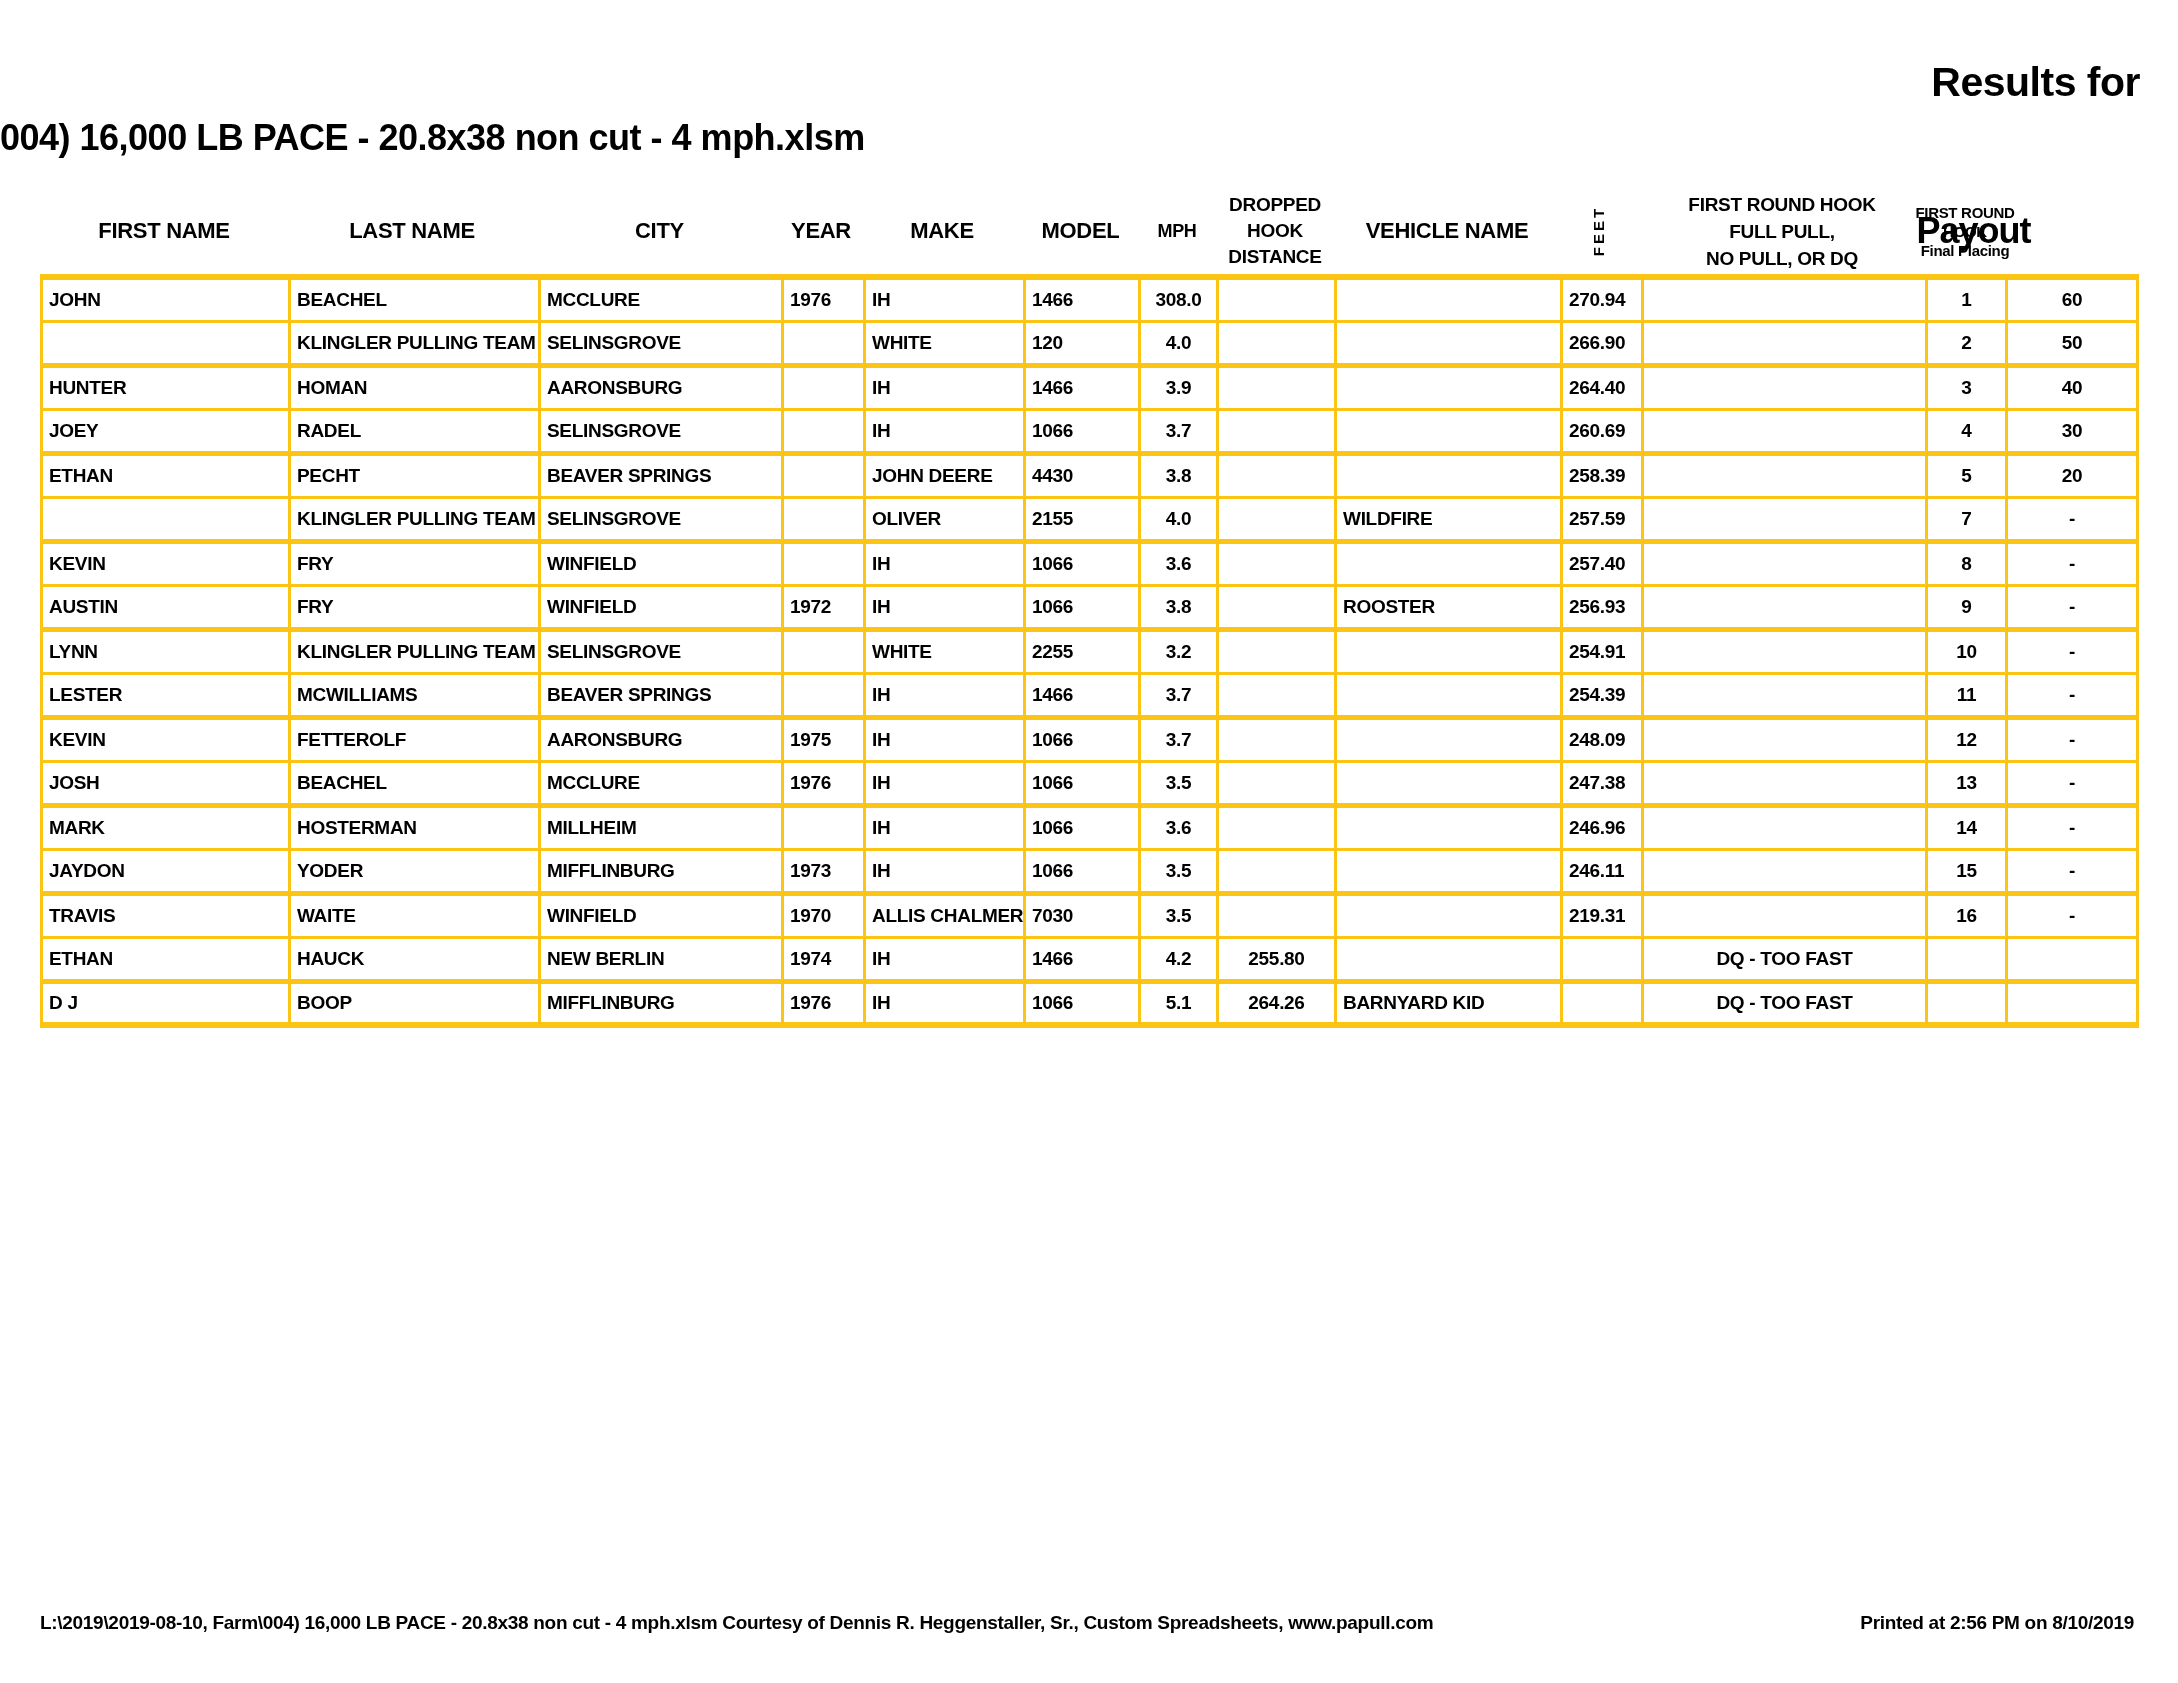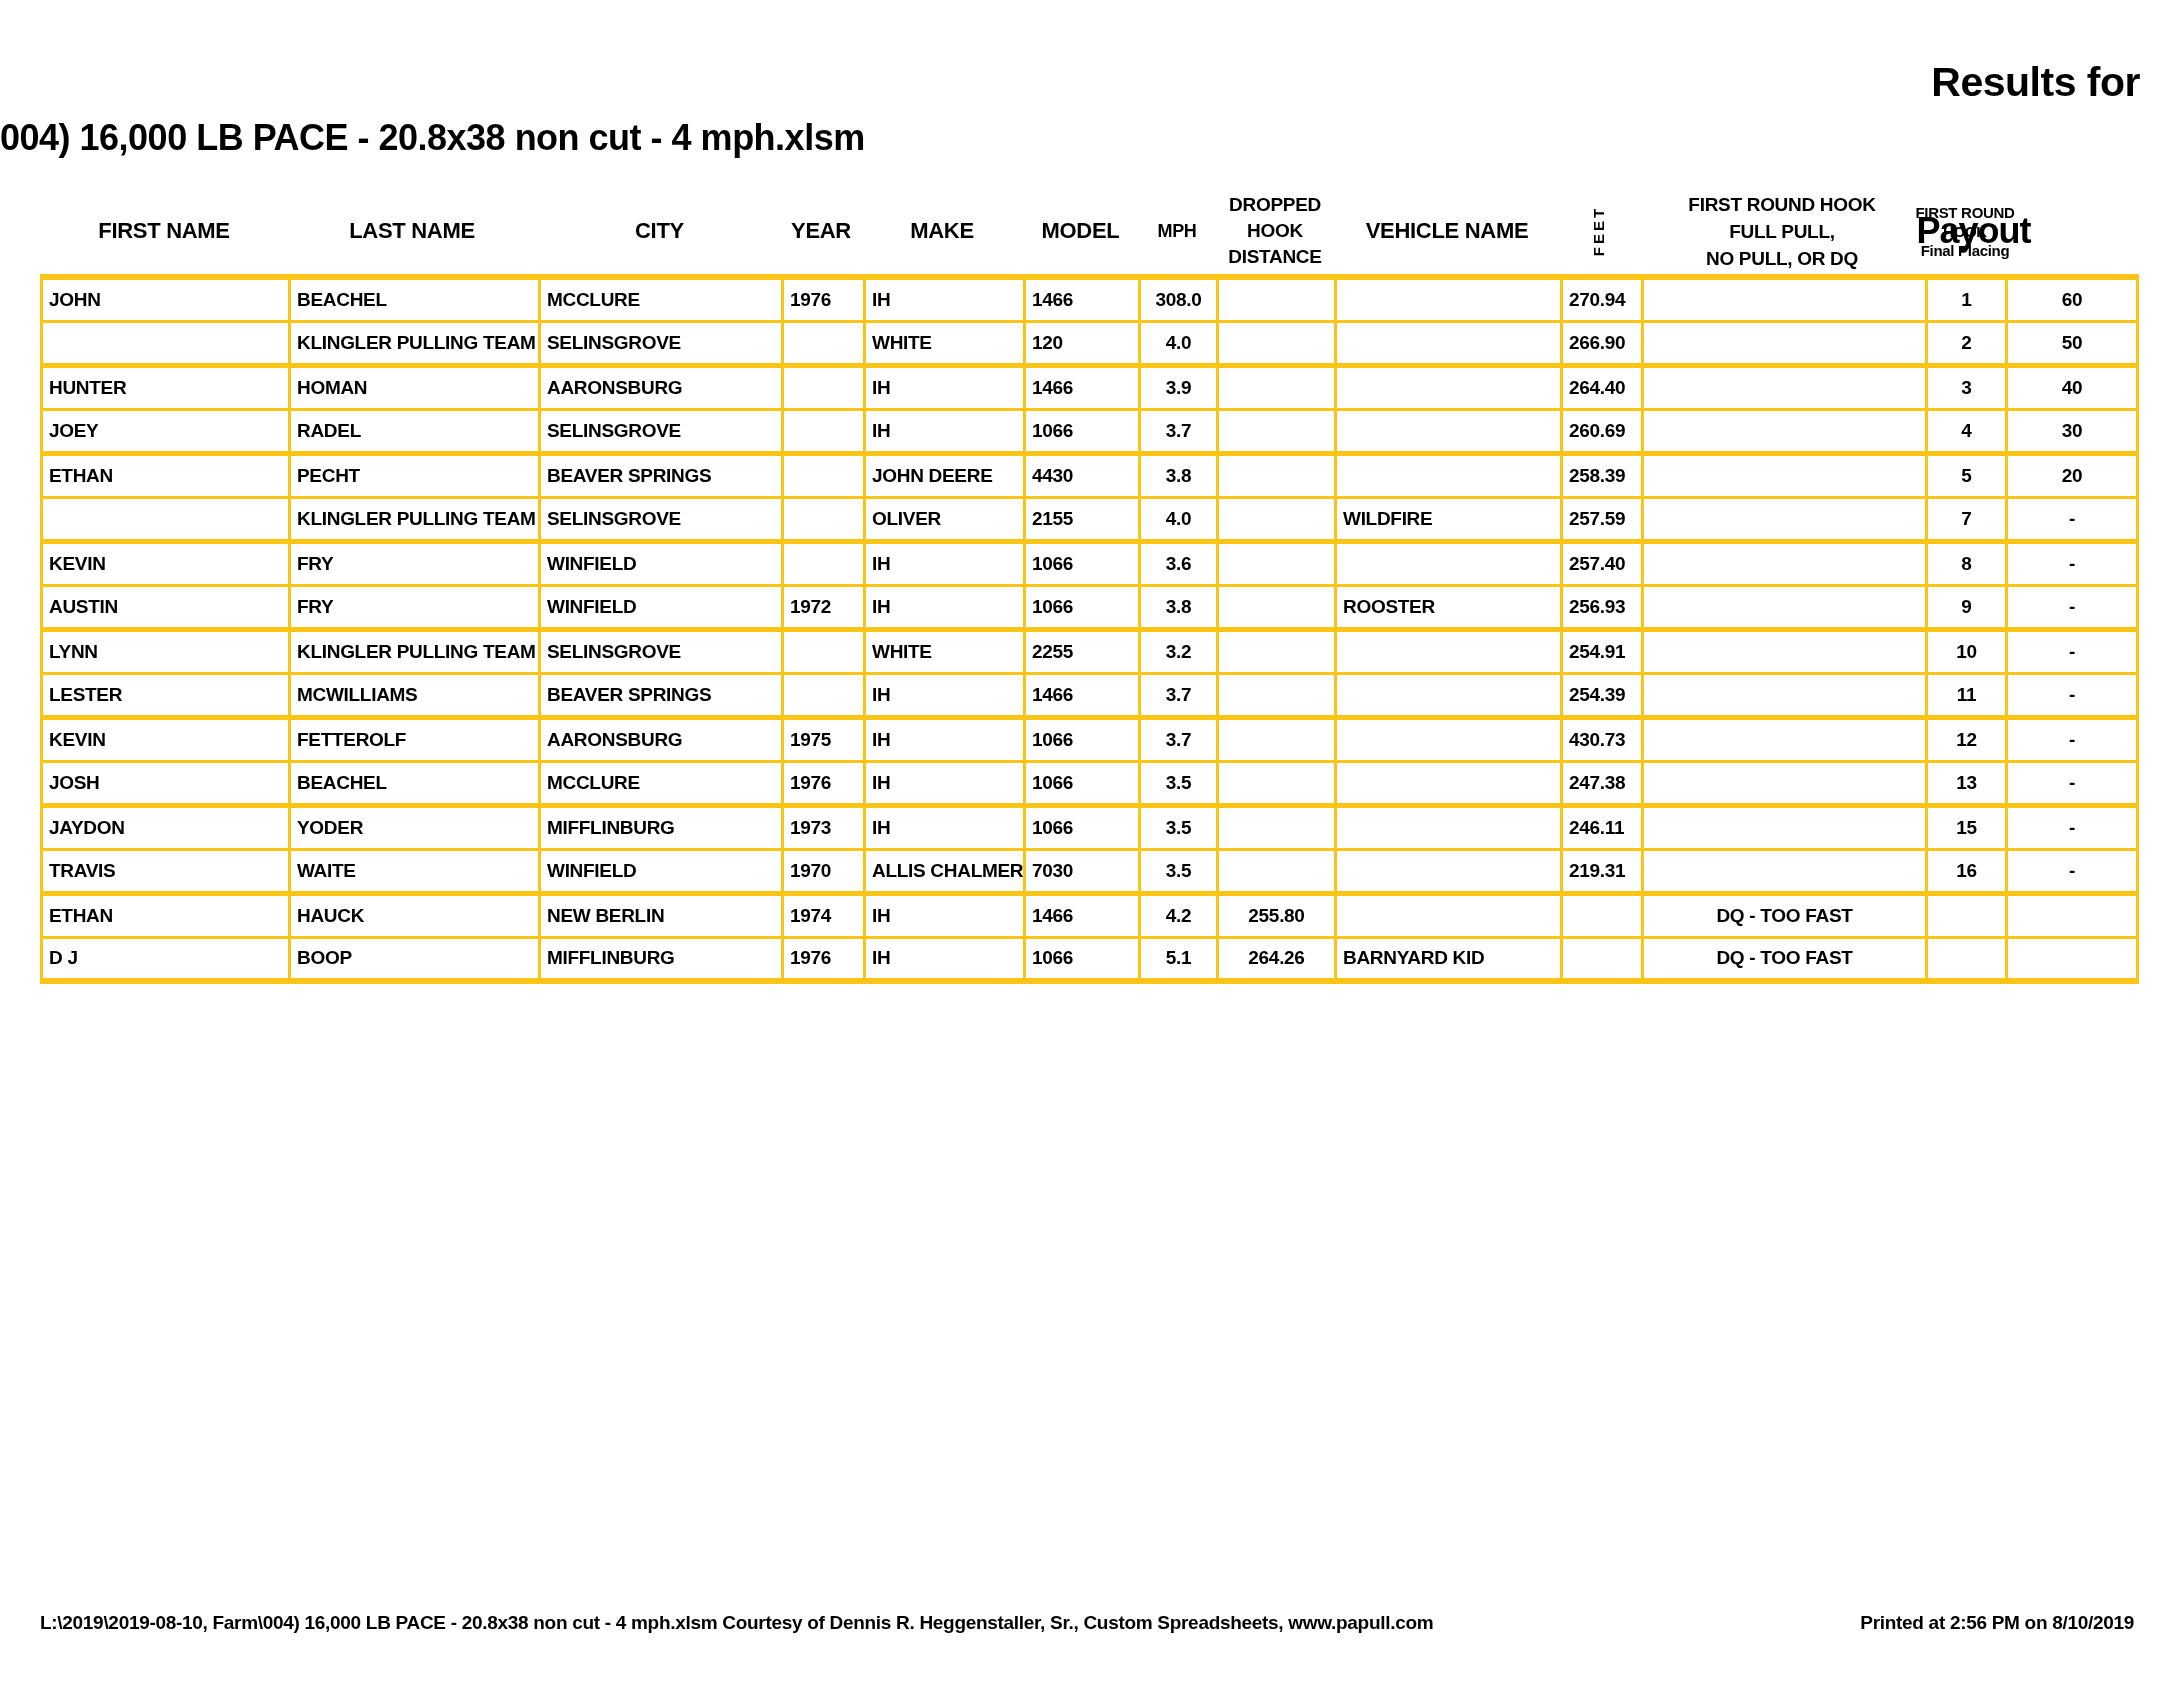--- a/index.html
+++ b/index.html
@@ -288,38 +288,53 @@
         <tr>
           <td class="a-left">KEVIN</td>
           <td class="a-left">FETTEROLF</td>
           <td class="a-left">AARONSBURG</td>
           <td class="a-left">1975</td>
           <td class="a-left">IH</td>
           <td class="a-left">1066</td>
           <td class="a-center">3.7</td>
           <td class="a-center"></td>
           <td class="a-left"></td>
-          <td class="a-left">430.73</td>
+          <td class="a-left">248.09</td>
           <td class="a-center"></td>
           <td class="a-center">12</td>
           <td class="a-right">-</td>
         </tr>
         <tr>
           <td class="a-left">JOSH</td>
           <td class="a-left">BEACHEL</td>
           <td class="a-left">MCCLURE</td>
           <td class="a-left">1976</td>
           <td class="a-left">IH</td>
           <td class="a-left">1066</td>
           <td class="a-center">3.5</td>
           <td class="a-center"></td>
           <td class="a-left"></td>
           <td class="a-left">247.38</td>
           <td class="a-center"></td>
           <td class="a-center">13</td>
+          <td class="a-right">-</td>
+        </tr>
+        <tr>
+          <td class="a-left">MARK</td>
+          <td class="a-left">HOSTERMAN</td>
+          <td class="a-left">MILLHEIM</td>
+          <td class="a-left"></td>
+          <td class="a-left">IH</td>
+          <td class="a-left">1066</td>
+          <td class="a-center">3.6</td>
+          <td class="a-center"></td>
+          <td class="a-left"></td>
+          <td class="a-left">246.96</td>
+          <td class="a-center"></td>
+          <td class="a-center">14</td>
           <td class="a-right">-</td>
         </tr>
         <tr>
           <td class="a-left">JAYDON</td>
           <td class="a-left">YODER</td>
           <td class="a-left">MIFFLINBURG</td>
           <td class="a-left">1973</td>
           <td class="a-left">IH</td>
           <td class="a-left">1066</td>
           <td class="a-center">3.5</td>

